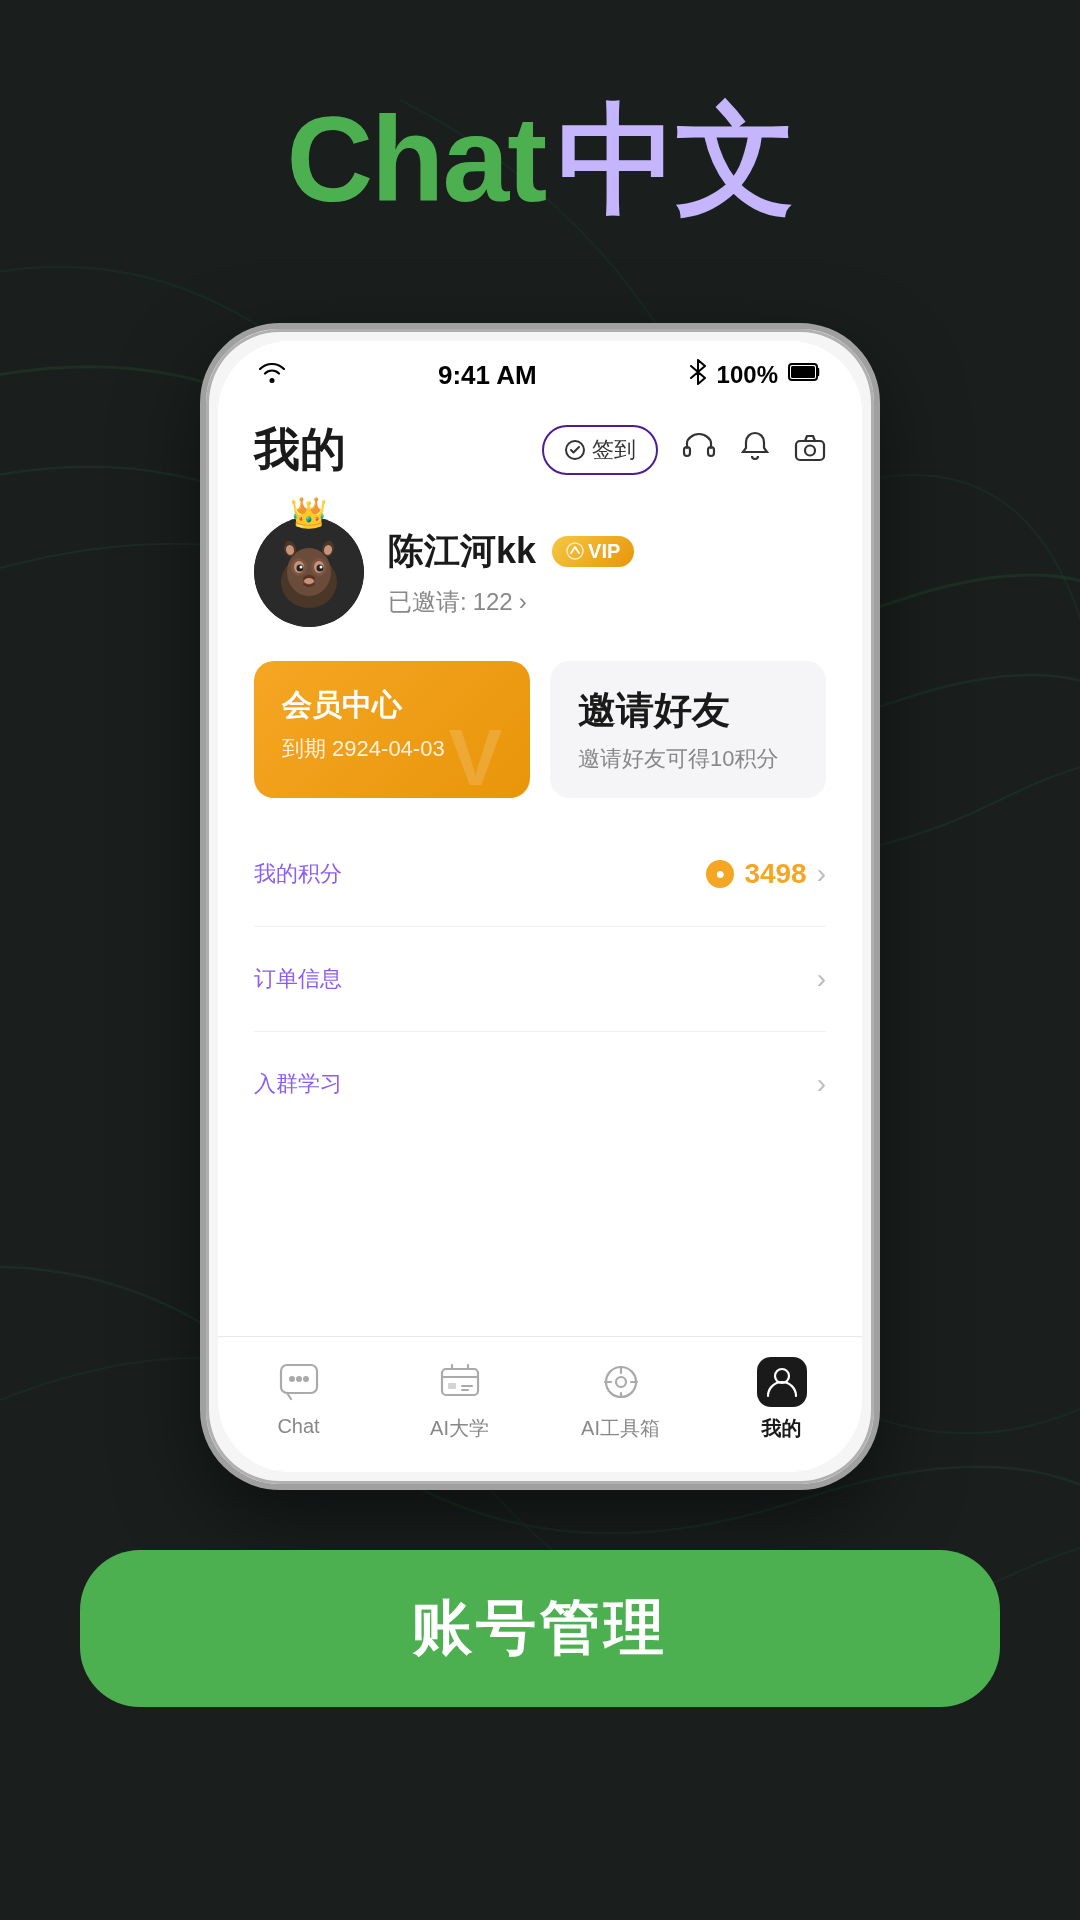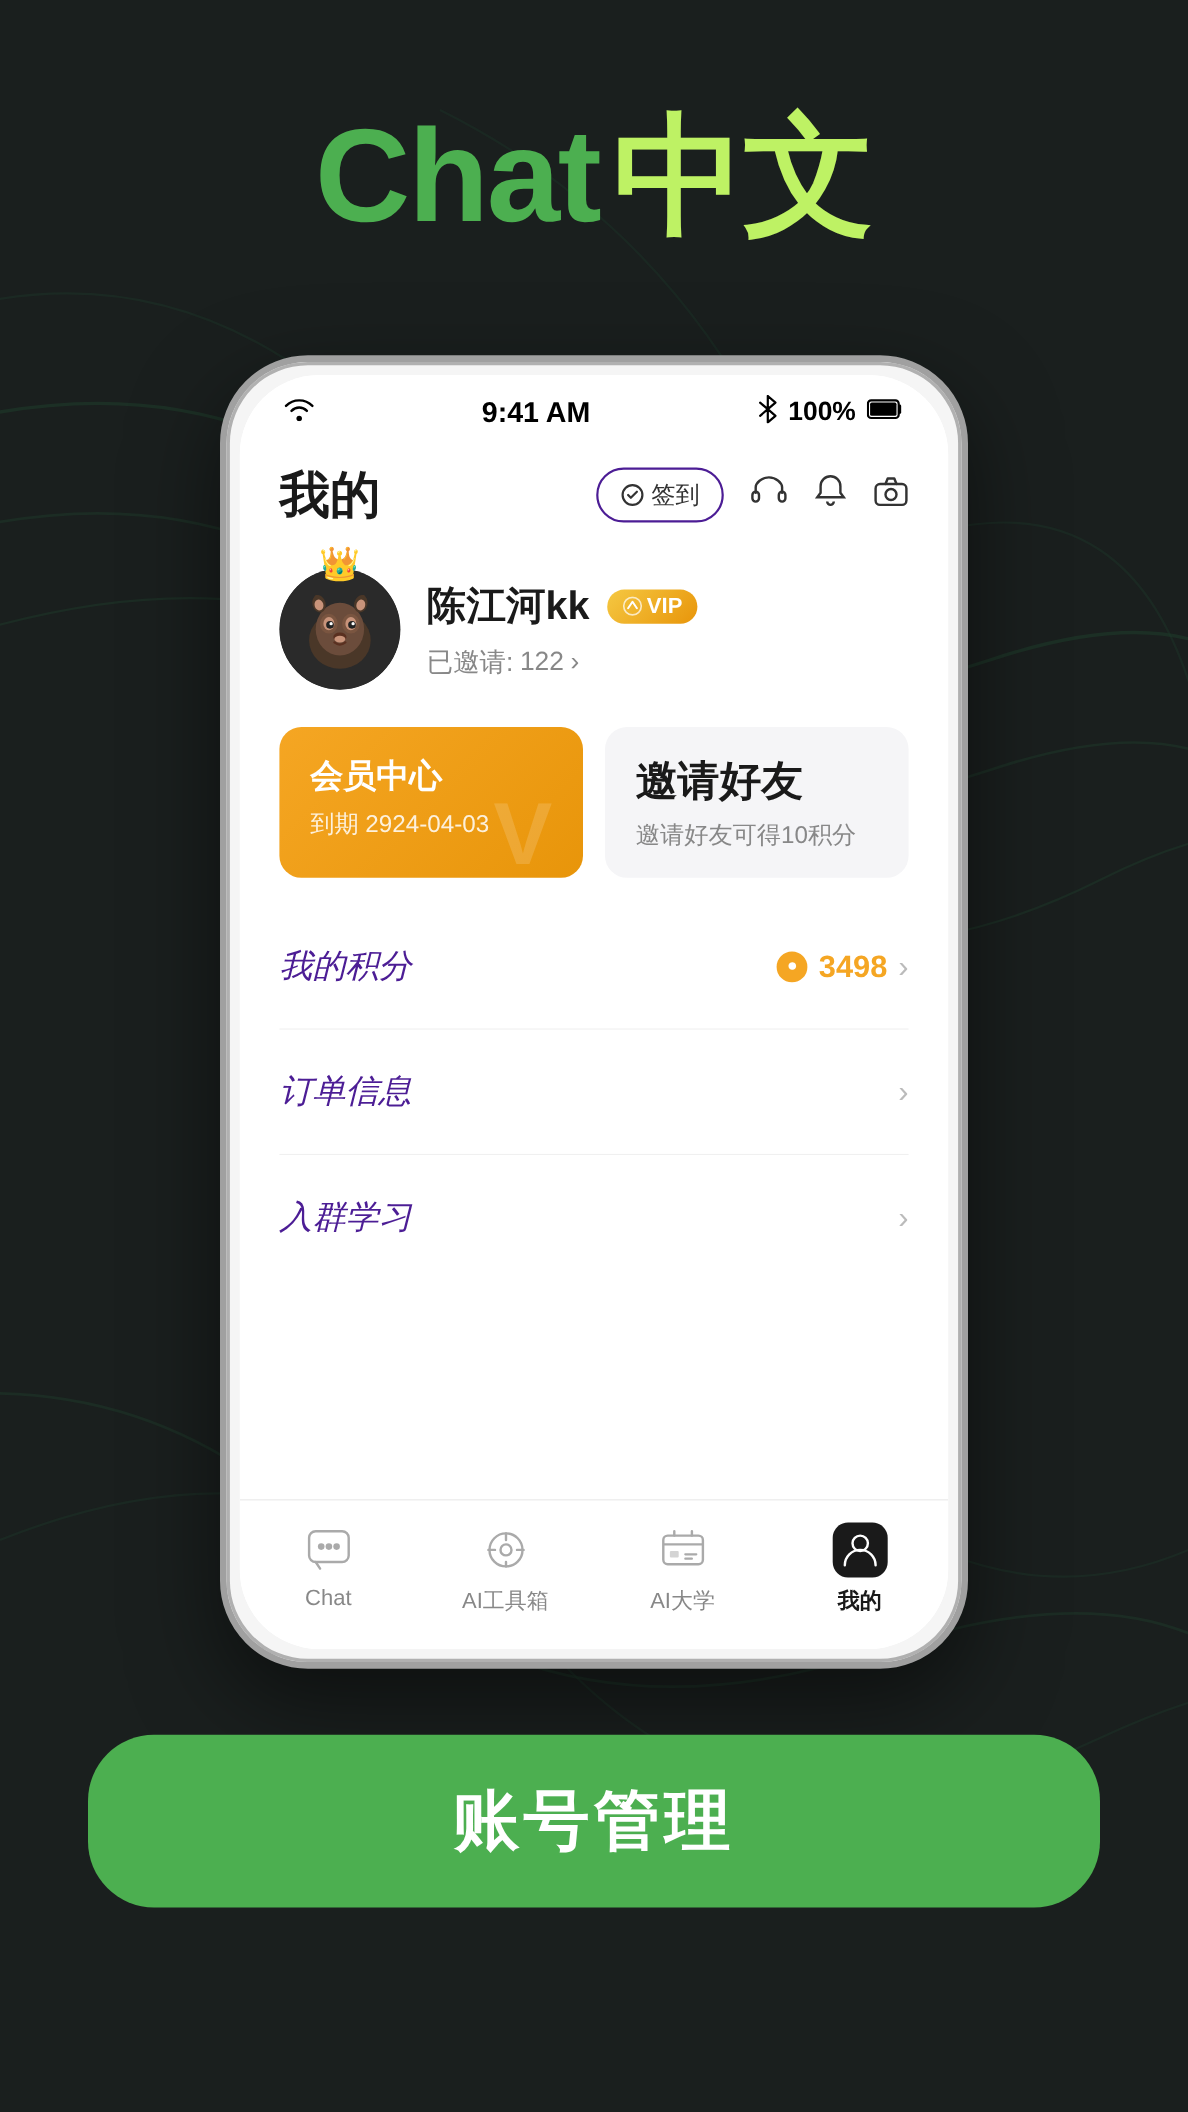--- a/index.html
+++ b/index.html
@@ -35,21 +35,21 @@
       font-size: 120px;
       font-weight: 800;
       color: #4caf50;
       display: inline;
       letter-spacing: -2px;
     }
 
     .page-title-chinese {
       font-size: 120px;
       font-weight: 800;
-      color: #bef264;
+      color: #c4b5fd;
       display: inline;
       margin-left: 8px;
       letter-spacing: -2px;
     }
 
     
     .phone-wrapper {
       display: flex;
       justify-content: center;
       align-items: flex-start;
@@ -284,24 +284,23 @@
       padding: 36px 0;
       border-bottom: 1px solid #f0f0f0;
       cursor: pointer;
     }
 
     .menu-item:last-child {
       border-bottom: none;
     }
 
     .menu-item-left {
-      font-size: 30px;
-      color: #4c1d95;
+      font-size: 22px;
+      color: #8b5cf6;
       font-weight: 500;
-      font-style: italic;
     }
 
     .menu-item-right {
       display: flex;
       align-items: center;
       gap: 10px;
     }
 
     .menu-score {
       font-size: 28px;
@@ -583,42 +582,42 @@
               <circle cx="27" cy="16" r="3" fill="#aaa"></circle>
               <path d="M8 30l4 6" stroke="#aaa" stroke-width="2.2" stroke-linecap="round"></path>
             </svg>
           </div>
           <span class="nav-label">Chat</span>
         </div>
 
         <div class="nav-item">
           <div class="nav-icon">
             <svg width="40" height="38" viewBox="0 0 40 38" fill="none" xmlns="http://www.w3.org/2000/svg">
-              <circle cx="20" cy="19" r="15" stroke="#aaa" stroke-width="2.2" fill="none"></circle>
-              <circle cx="20" cy="19" r="5" stroke="#aaa" stroke-width="2.2" fill="none"></circle>
-              <path d="M20 4v6M20 30v4M4 19h6M30 19h6" stroke="#aaa" stroke-width="2.2" stroke-linecap="round"></path>
-            </svg>
-          </div>
-          <span class="nav-label">AI工具箱</span>
-        </div>
-
-        <div class="nav-item">
-          <div class="nav-icon">
-            <svg width="40" height="38" viewBox="0 0 40 38" fill="none" xmlns="http://www.w3.org/2000/svg">
               <rect x="2" y="6" width="36" height="26" rx="4" stroke="#aaa" stroke-width="2.2" fill="none"></rect>
               <path d="M2 14h36" stroke="#aaa" stroke-width="2.2"></path>
               <path d="M12 6V2M28 6V2" stroke="#aaa" stroke-width="2.2" stroke-linecap="round"></path>
               <rect x="8" y="20" width="8" height="6" rx="1" fill="#aaa" opacity="0.5"></rect>
               <path d="M22 23h10M22 27h6" stroke="#aaa" stroke-width="2" stroke-linecap="round"></path>
             </svg>
           </div>
           <span class="nav-label">AI大学</span>
         </div>
 
         <div class="nav-item">
+          <div class="nav-icon">
+            <svg width="40" height="38" viewBox="0 0 40 38" fill="none" xmlns="http://www.w3.org/2000/svg">
+              <circle cx="20" cy="19" r="15" stroke="#aaa" stroke-width="2.2" fill="none"></circle>
+              <circle cx="20" cy="19" r="5" stroke="#aaa" stroke-width="2.2" fill="none"></circle>
+              <path d="M20 4v6M20 30v4M4 19h6M30 19h6" stroke="#aaa" stroke-width="2.2" stroke-linecap="round"></path>
+            </svg>
+          </div>
+          <span class="nav-label">AI工具箱</span>
+        </div>
+
+        <div class="nav-item">
           <div class="nav-icon nav-icon-active">
             <svg width="36" height="34" viewBox="0 0 36 34" fill="none" xmlns="http://www.w3.org/2000/svg">
               <circle cx="18" cy="11" r="7" stroke="#fff" stroke-width="2.2" fill="none"></circle>
               <path d="M4 31c0-7.7 6.3-14 14-14s14 6.3 14 14" stroke="#fff" stroke-width="2.2" stroke-linecap="round" fill="none"></path>
             </svg>
           </div>
           <span class="nav-label nav-label-active">我的</span>
         </div>
       </div>
 

